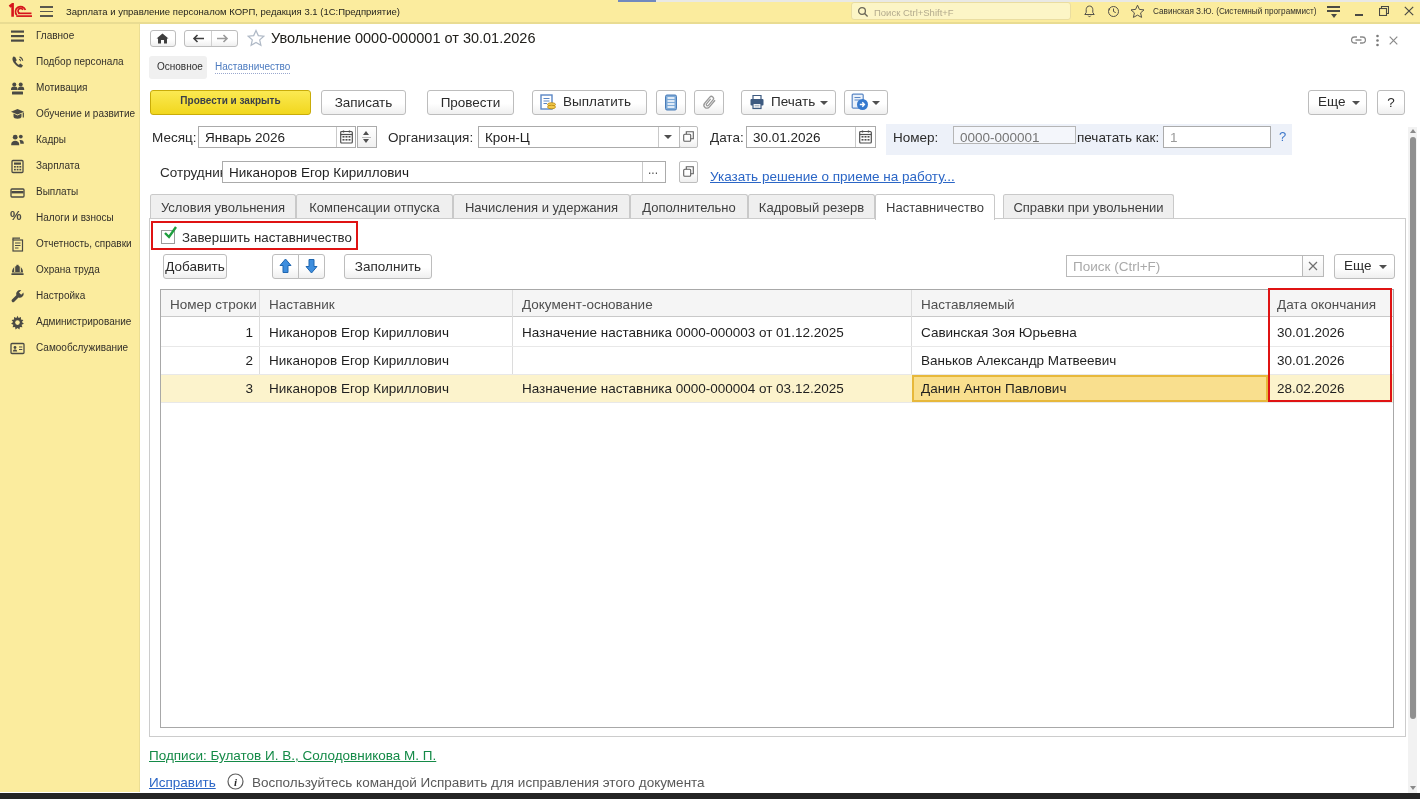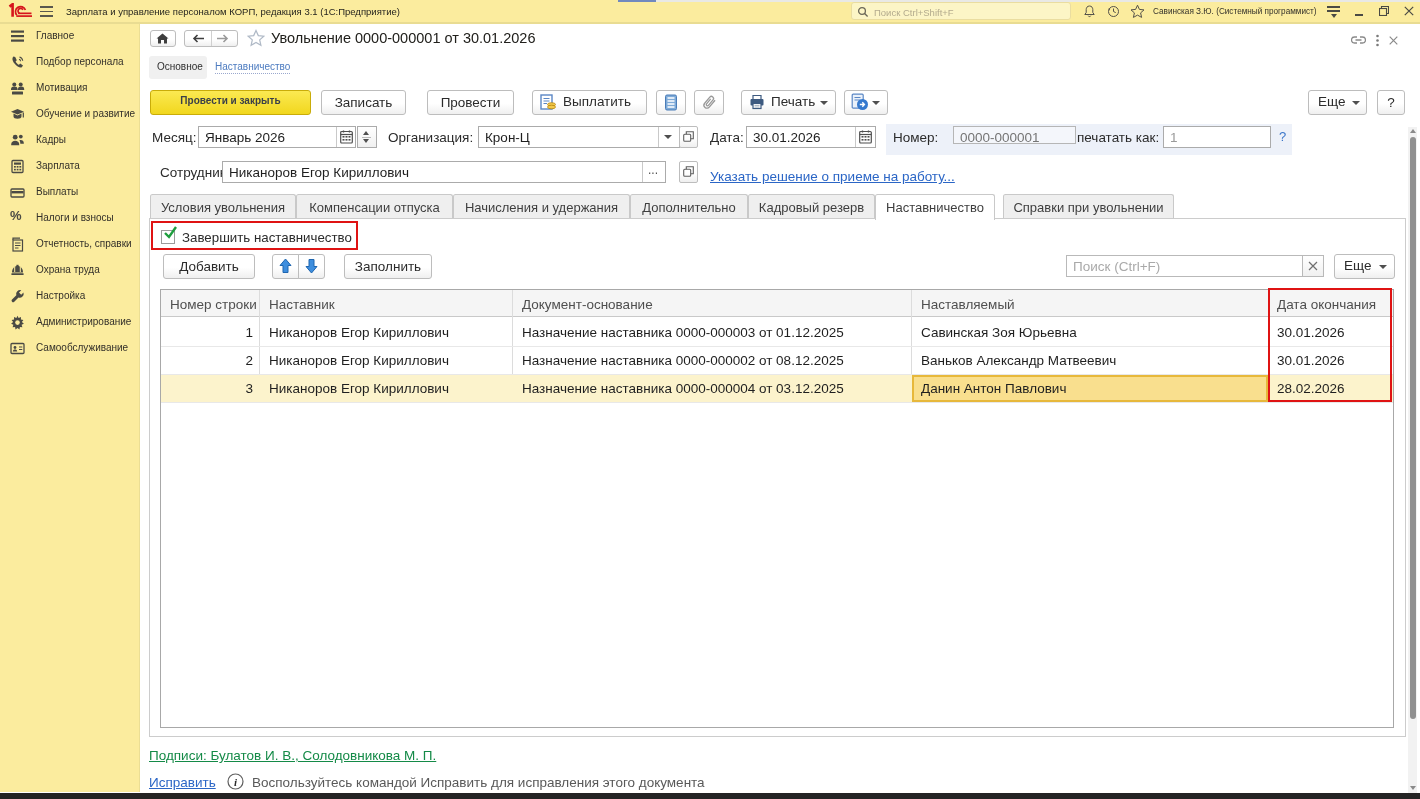--- a/index.html
+++ b/index.html
@@ -360,21 +360,21 @@
 <div class="tab" style="left:875px; width:120px; background:#fff; height:26px; z-index:3;"><span>Наставничество</span></div>
 <div class="tab" style="left:1003px; width:171px;"><span>Справки при увольнении</span></div>
 
 <div class="redbox" style="left:151px; top:221px; width:207px; height:29px;"></div>
 <div class="abs" style="left:161px; top:230px; width:14px; height:14px; background:#fff; border:1px solid #9B9B9B;"></div>
 <svg class="abs" style="left:163px; top:225px;" width="15" height="15" viewBox="0 0 15 15">
     <path d="M2 8 L6 12 L13 2" fill="none" stroke="#1E9E3E" stroke-width="2.4"></path>
   </svg>
 <div class="abs" style="left:182px; top:230px; font-size:13.3px; color:#2B2B2B;">Завершить наставничество</div>
 
-<div class="btn" style="left:163px; top:254px; width:92px; height:25px;"><span style="position:relative; top:4px;">Добавить</span></div>
+<div class="btn" style="left:163px; top:254px; width:64px; height:25px;"><span style="position:relative; top:4px;">Добавить</span></div>
 <div class="btn" style="left:272px; top:254px; width:27px; height:25px; border-radius:3px 0 0 3px;"></div>
 <div class="btn" style="left:298px; top:254px; width:27px; height:25px; border-radius:0 3px 3px 0;"></div>
 <svg class="abs" style="left:279px; top:258px;" width="13" height="16" viewBox="0 0 13 16">
     <path d="M6.5 1 L12 7.5 L9 7.5 L9 14.5 L4 14.5 L4 7.5 L1 7.5 Z" fill="#3E8EDE" stroke="#1F66B0" stroke-width="1"></path>
   </svg>
 <svg class="abs" style="left:305px; top:258px;" width="13" height="16" viewBox="0 0 13 16">
     <path d="M6.5 15 L12 8.5 L9 8.5 L9 1.5 L4 1.5 L4 8.5 L1 8.5 Z" fill="#3E8EDE" stroke="#1F66B0" stroke-width="1"></path>
   </svg>
 <div class="btn" style="left:344px; top:254px; width:88px; height:25px;"><span style="position:relative; top:4px;">Заполнить</span></div>
 <div class="inp" style="left:1066px; top:255px; width:237px; height:22px; border-color:#B9B9B9;">
@@ -410,21 +410,20 @@
   <div class="abs" style="left:751px; top:85px; width:356px; height:27px; background:#F9DF8E; border:2px solid #E7B83B;"></div>
 
   <div class="abs" style="left:0; top:35px; width:92px; text-align:right;">1</div>
   <div class="abs" style="left:108px; top:35px;">Никаноров Егор Кириллович</div>
   <div class="abs" style="left:361px; top:35px;">Назначение наставника 0000-000003 от 01.12.2025</div>
   <div class="abs" style="left:760px; top:35px;">Савинская Зоя Юрьевна</div>
   <div class="abs" style="left:1116px; top:35px;">30.01.2026</div>
 
   <div class="abs" style="left:0; top:63px; width:92px; text-align:right;">2</div>
   <div class="abs" style="left:108px; top:63px;">Никаноров Егор Кириллович</div>
-  <div class="abs" style="left:361px; top:63px;">Назначение наставника 0000-000002 от 08.12.2025</div>
   <div class="abs" style="left:760px; top:63px;">Ваньков Александр Матвеевич</div>
   <div class="abs" style="left:1116px; top:63px;">30.01.2026</div>
 
   <div class="abs" style="left:0; top:91px; width:92px; text-align:right;">3</div>
   <div class="abs" style="left:108px; top:91px;">Никаноров Егор Кириллович</div>
   <div class="abs" style="left:361px; top:91px;">Назначение наставника 0000-000004 от 03.12.2025</div>
   <div class="abs" style="left:760px; top:91px;">Данин Антон Павлович</div>
   <div class="abs" style="left:1116px; top:91px;">28.02.2026</div>
 </div>
 

